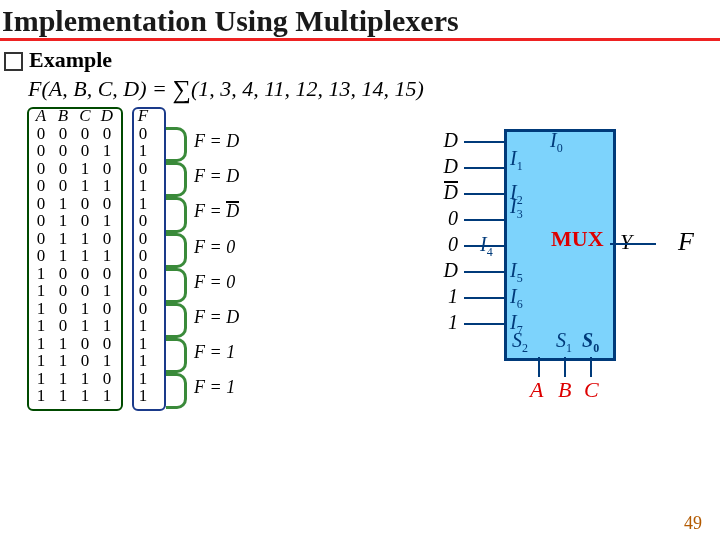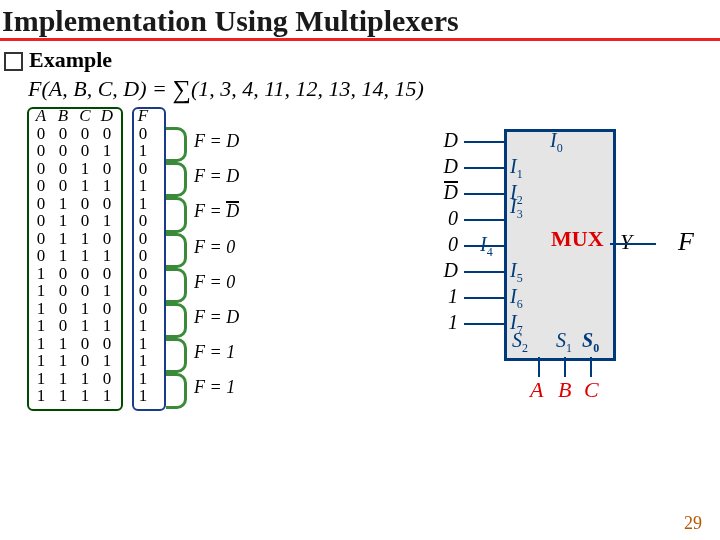--- a/index.html
+++ b/index.html
@@ -56,21 +56,21 @@
     border-radius: 0 10px 10px 0;
   }
   .flabel { position:absolute; font-style: italic; font-size:18px; }
 
   
   .mux {
     position:absolute;
     left: 504px; top: 24px;
     width: 106px; height: 226px;
     border: 3px solid #003a7a;
-    background: #e5e5e5;
+    background: #7dd3fc;
   }
   .muxlabel { position:absolute; color:#d00; font-weight:bold; font-size:22px;}
   .inlabel { position:absolute; font-style: italic; font-size:20px; color:#003a7a;}
   .inlabel sub, .sel sub { font-size: 12px; font-style: normal;}
   .wire-in { position:absolute; height:2px; background:#003a7a; width:40px;}
   .wire-out { position:absolute; height:2px; background:#003a7a; width:46px;}
   .inname { position:absolute; font-size:20px; font-style: italic; text-align:right; width:30px;}
   .barD { display:inline-block; border-top:2px solid #000; line-height:0.9;}
   .outY { position:absolute; font-size:22px; font-style: italic;}
   .outF { position:absolute; font-size:26px; font-style: italic;}
@@ -241,21 +241,21 @@
       <div class="flabel" style="left: 194px; top: 272.4px;">F = 1</div>
     </div>
 
   <div class="mux">
     <span class="muxlabel" style="left:44px; top:94px;">MUX</span>
   </div>
   <div id="muxio">
       <span class="inlabel" style="left: 510px; top: 24px; margin-left: 40px;">I<sub>0</sub></span>
       <div class="wire-in" style="left: 464px; top: 36px;"></div>
       <span class="inname" style="left: 428px; top: 24px;">D</span>
-      <span class="inlabel" style="left: 510px; top: 50px; font-family: Liberation Serif, serif;">I<sub>1</sub></span>
+      <span class="inlabel" style="left: 510px; top: 42px; font-family: Liberation Serif, serif;">I<sub>1</sub></span>
       <div class="wire-in" style="left: 464px; top: 62px;"></div>
       <span class="inname" style="left: 428px; top: 50px;">D</span>
       <span class="inlabel" style="left: 510px; top: 76px;">I<sub>2</sub></span>
       <div class="wire-in" style="left: 464px; top: 88px;"></div>
       <span class="inname" style="left: 428px; top: 76px;"><span class="barD">D</span></span>
       <span class="inlabel" style="left: 510px; top: 90px;">I<sub>3</sub></span>
       <div class="wire-in" style="left: 464px; top: 114px;"></div>
       <span class="inname" style="left: 428px; top: 102px;">0</span>
       <span class="inlabel" style="left: 480px; top: 128px;">I<sub>4</sub></span>
       <div class="wire-in" style="left: 464px; top: 140px;"></div>
@@ -279,13 +279,13 @@
   <span class="sel" style="left:556px; top:224px;">S<sub>1</sub></span>
   <span class="sel" style="left:582px; top:224px;font-weight:bold;">S<sub>0</sub></span>
   <div class="sel-wire" style="left:538px; top:252px;"></div>
   <div class="sel-wire" style="left:564px; top:252px;"></div>
   <div class="sel-wire" style="left:590px; top:252px;"></div>
   <span class="sel-name" style="left:530px; top:272px;">A</span>
   <span class="sel-name" style="left:558px; top:272px;">B</span>
   <span class="sel-name" style="left:584px; top:272px;">C</span>
 </div>
 
-<div class="pagenum">29</div>
+<div class="pagenum">49</div>
 
 </body></html>

